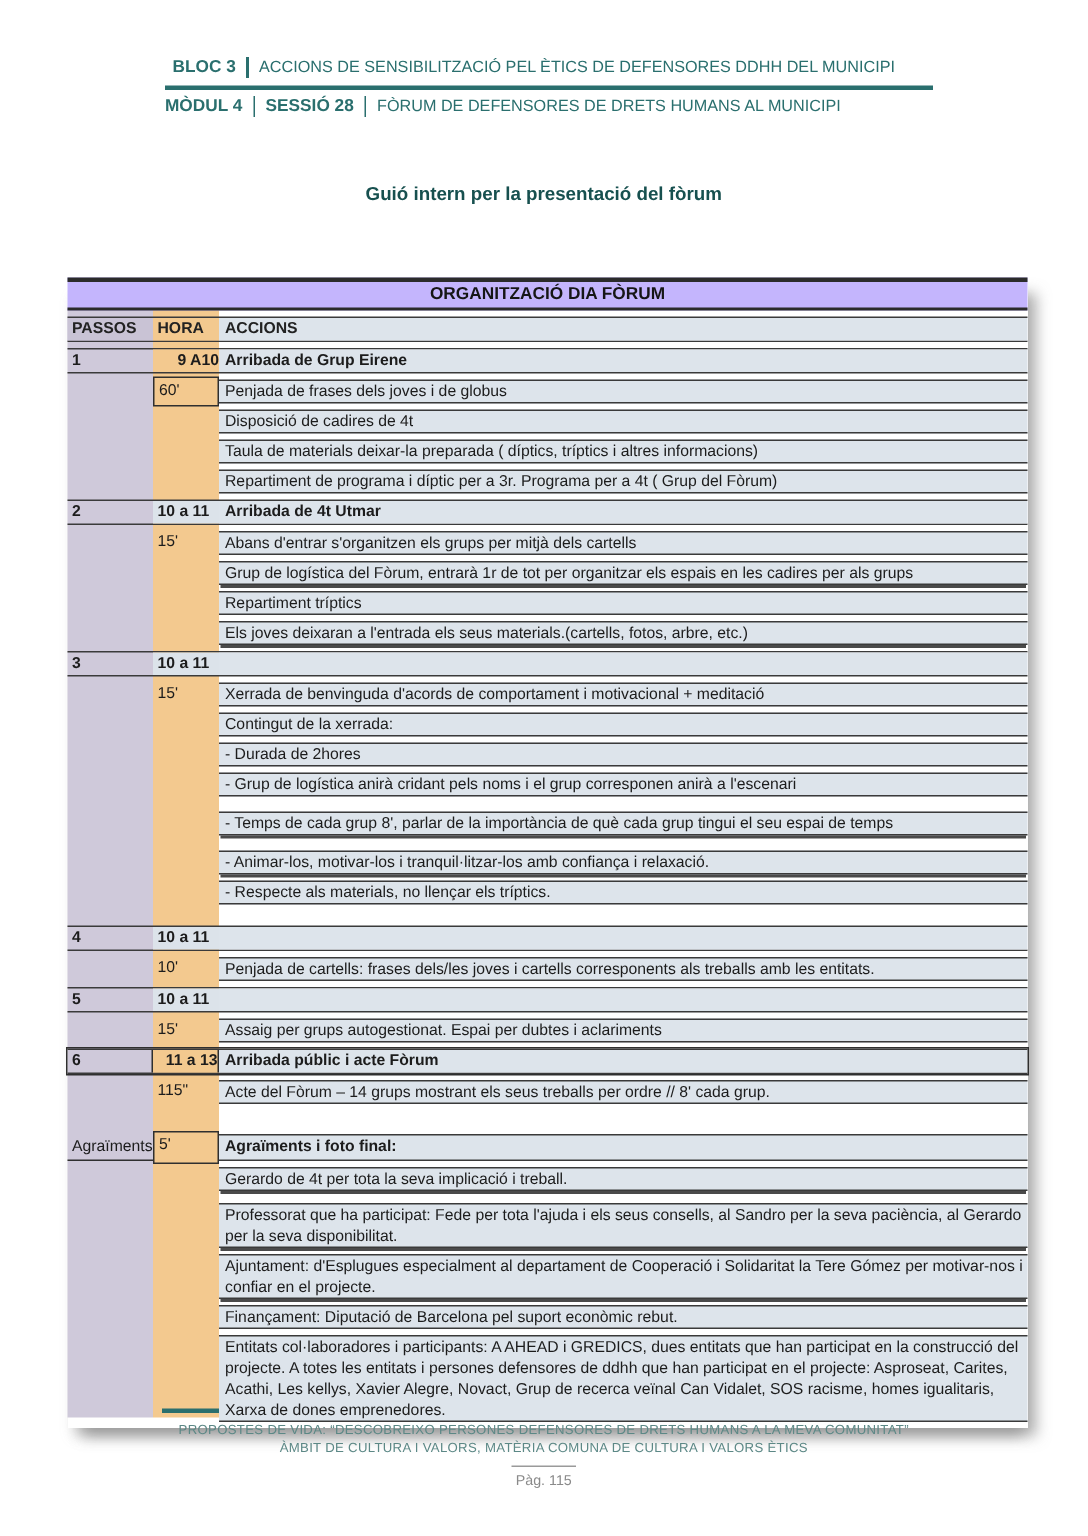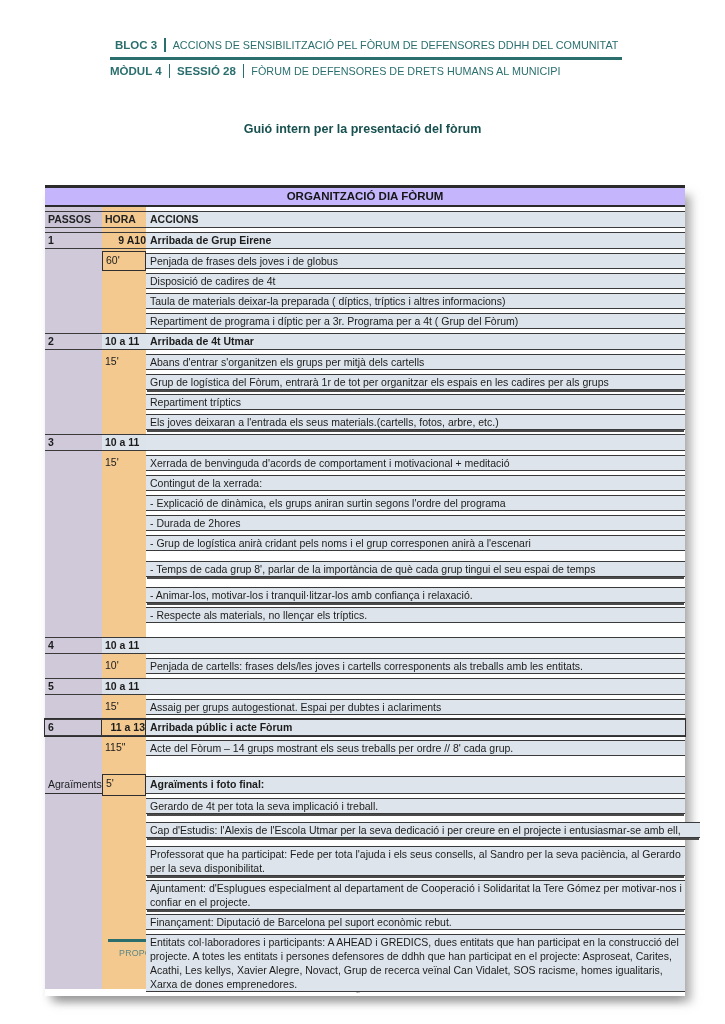--- a/index.html
+++ b/index.html
@@ -67,21 +67,21 @@
 </style>
 </head>
 <body>
 
 <div class="page">
 
   <div class="doc-header">
     <div class="hline hline1">
       <span class="h-label">BLOC 3</span>
       <span class="h-sep"></span>
-      <span class="h-text">ACCIONS DE SENSIBILITZACIÓ PEL FÒRUM DE DEFENSORES DDHH DEL COMUNITAT</span>
+      <span class="h-text">ACCIONS DE SENSIBILITZACIÓ PEL ÈTICS DE DEFENSORES DDHH DEL MUNICIPI</span>
     </div>
     <div class="hrule"></div>
     <div class="hline hline2">
       <span class="h-label">MÒDUL 4</span>
       <span class="h-sep"></span>
       <span class="h-label">SESSIÓ 28</span>
       <span class="h-sep"></span>
       <span class="h-text">FÒRUM DE DEFENSORES DE DRETS HUMANS AL MUNICIPI</span>
     </div>
   </div>
@@ -160,25 +160,20 @@
             <div class="cell c-accions">Xerrada de benvinguda d'acords de comportament i motivacional + meditació</div>
           </div>
           <div class="row">
             <div class="cell c-passos"></div>
             <div class="cell c-hora"></div>
             <div class="cell c-accions">Contingut de la xerrada:</div>
           </div>
           <div class="row">
             <div class="cell c-passos"></div>
             <div class="cell c-hora"></div>
-            <div class="cell c-accions">- Explicació de dinàmica, els grups aniran surtin segons l'ordre del programa</div>
-          </div>
-          <div class="row">
-            <div class="cell c-passos"></div>
-            <div class="cell c-hora"></div>
             <div class="cell c-accions">- Durada de 2hores</div>
           </div>
           <div class="row" style="margin-bottom: 10px;">
             <div class="cell c-passos"></div>
             <div class="cell c-hora"></div>
             <div class="cell c-accions">- Grup de logística anirà cridant pels noms i el grup corresponen anirà a l'escenari</div>
           </div>
           <div class="row" style="margin-bottom: 10px;">
             <div class="cell c-passos"></div>
             <div class="cell c-hora"></div>
@@ -226,25 +221,20 @@
           </div>
           <div class="row">
             <div class="cell c-passos agr">Agraïments</div>
             <div class="cell c-hora hora-box">5'</div>
             <div class="cell c-accions bold">Agraïments i foto final:</div>
           </div>
           <div class="row" style="margin-bottom: 8px;">
             <div class="cell c-passos"></div>
             <div class="cell c-hora"></div>
             <div class="cell c-accions dbl">Gerardo de 4t per tota la seva implicació i treball.</div>
-          </div>
-          <div class="row wide" style="margin-bottom: 8px;">
-            <div class="cell c-passos"></div>
-            <div class="cell c-hora"></div>
-            <div class="cell c-accions dbl">Cap d'Estudis:  l'Alexis de l'Escola Utmar per la seva dedicació i per creure en el projecte i entusiasmar-se amb ell,</div>
           </div>
           <div class="row">
             <div class="cell c-passos"></div>
             <div class="cell c-hora"></div>
             <div class="cell c-accions dbl">Professorat que ha participat: Fede per tota l'ajuda i els seus consells, al Sandro per la seva paciència, al Gerardo per la seva disponibilitat.</div>
           </div>
           <div class="row">
             <div class="cell c-passos"></div>
             <div class="cell c-hora"></div>
             <div class="cell c-accions dbl">Ajuntament: d'Esplugues especialment al departament de Cooperació i Solidaritat la Tere Gómez per motivar-nos i confiar en el projecte.</div>

